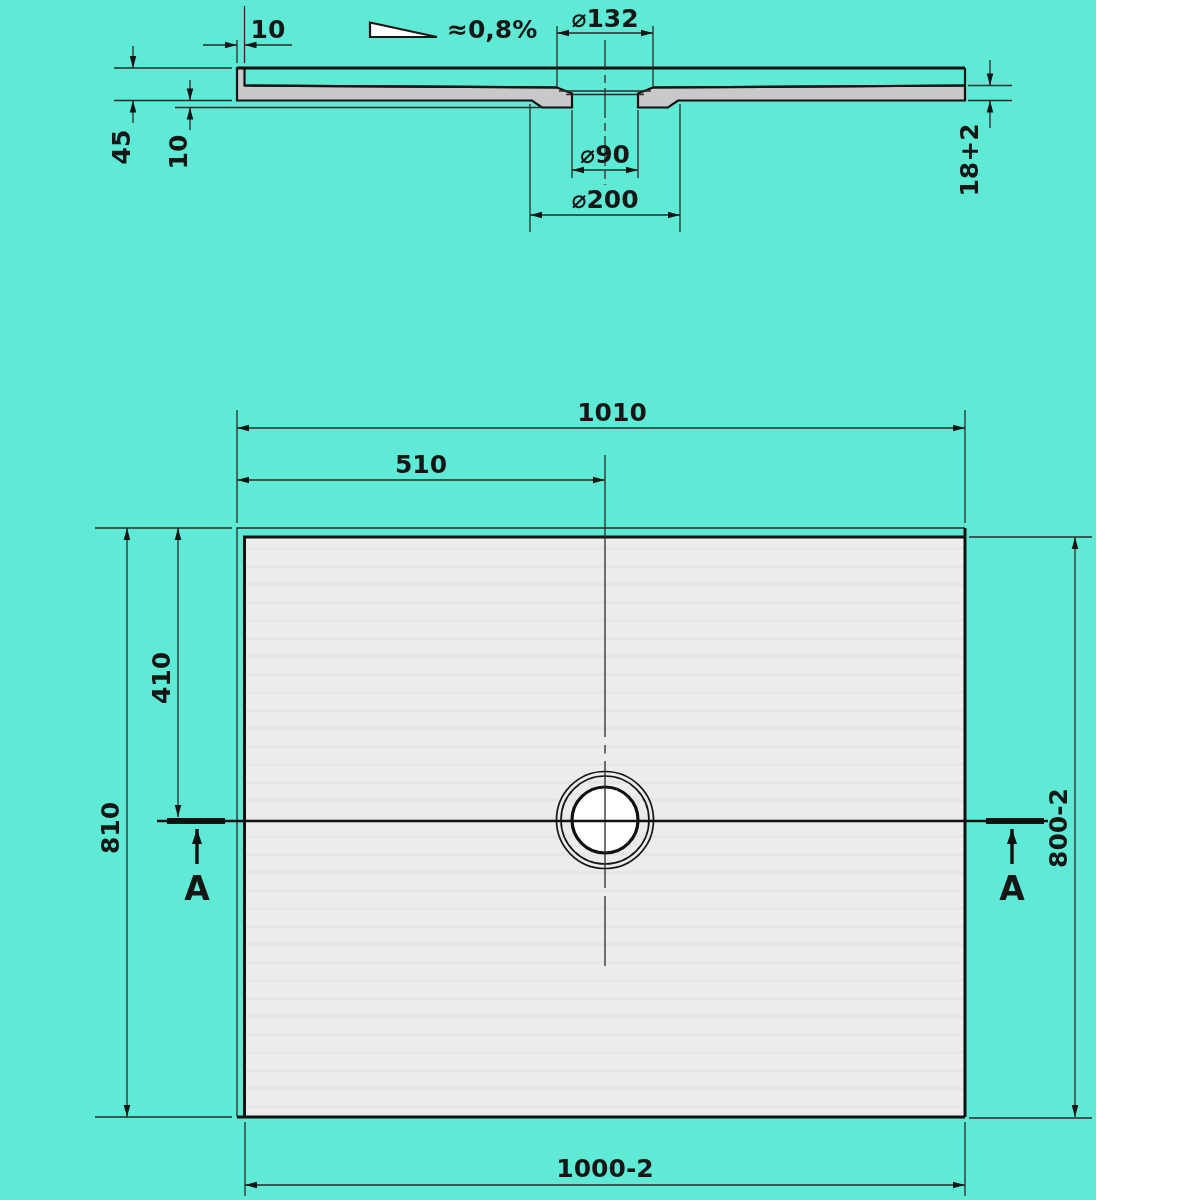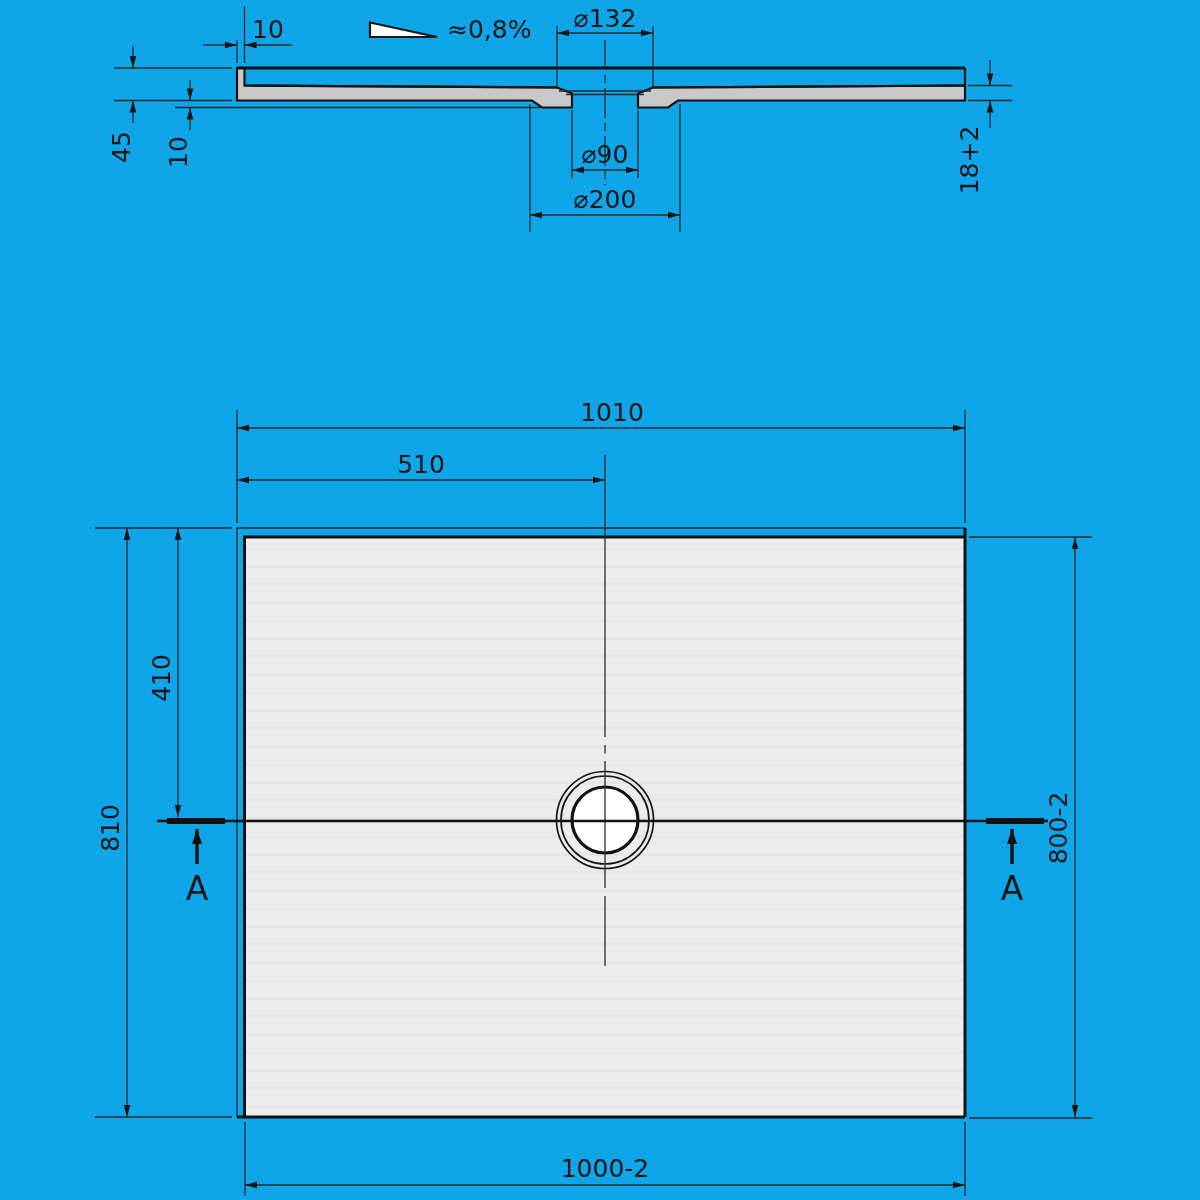--- a/index.html
+++ b/index.html
@@ -1,16 +1,16 @@
 <!DOCTYPE html>
 <html><head>
 <meta charset="utf-8">
 <style>
   html,body{margin:0;padding:0;background:#ffffff;}
-  .stage{width:1200px;height:1200px;background:#0ea5e9;position:relative;}
+  .stage{width:1096px;height:1200px;background:#5eead4;position:relative;font-weight:bold;}
   svg{display:block;}
   .dimtext{font-family:"DejaVu Sans","Liberation Sans",sans-serif;font-size:25px;fill:#161616;}
   .sectext{font-family:"DejaVu Sans","Liberation Sans",sans-serif;font-size:33px;fill:#161616;}
   .thin{stroke:#2a2a2a;stroke-width:1.3;fill:none;}
   .med{stroke:#161616;stroke-width:2.2;fill:none;}
   .heavy{stroke:#111111;stroke-width:3;fill:none;}
   .xheavy{stroke:#111111;stroke-width:6;fill:none;}
 </style>
 </head>
 <body>

